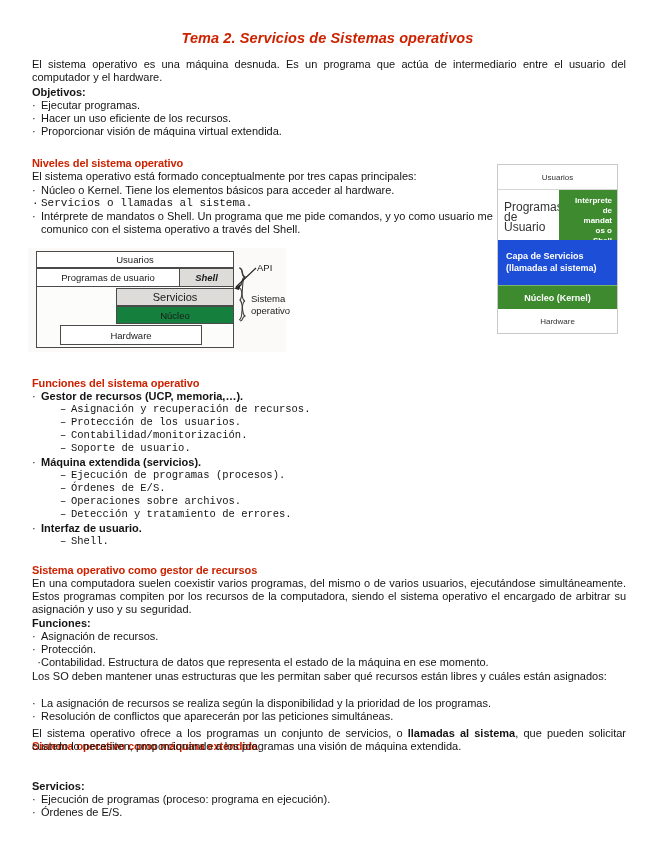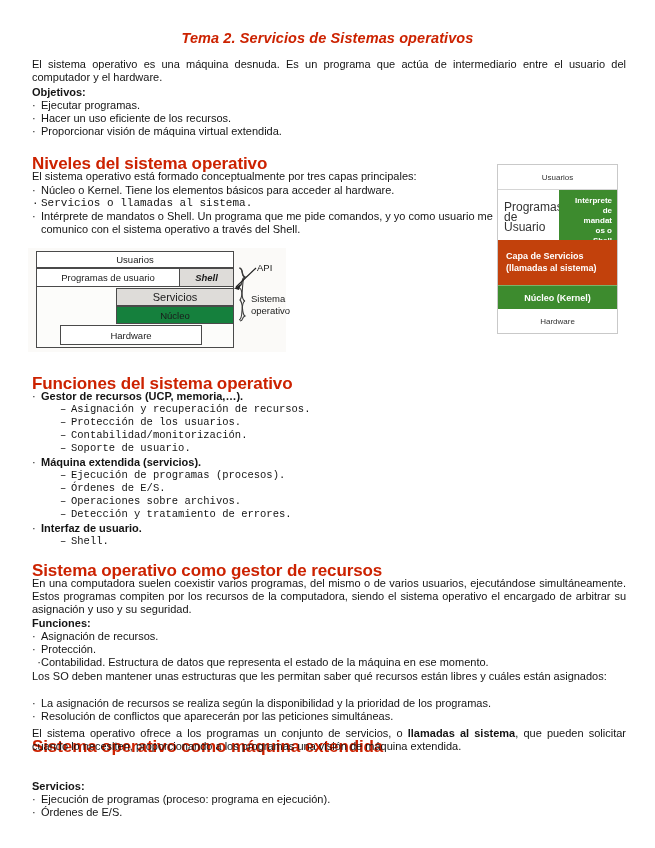--- a/index.html
+++ b/index.html
@@ -38,21 +38,21 @@
   
   .para {
     position: absolute;
     font-size: 11px;
     line-height: 13.2px;
     color: #141414;
   }
   .para.just { text-align: justify; }
   .hd {
     position: absolute;
-    font-size: 17px;
+    font-size: 11px;
     font-weight: bold;
     color: #cc2200;
     line-height: 13px;
     letter-spacing: -0.1px;
   }
   .bhd {
     position: absolute;
     font-size: 11px;
     font-weight: bold;
     color: #141414;
@@ -198,21 +198,21 @@
   .gr-shell {
     left: 61px; top: 25px; width: 58px; height: 50px;
     background: #3d8b2e; color: #ffffff;
     font-size: 8px; font-weight: bold;
     padding: 6px 5px 0 6px;
     line-height: 10px;
     text-align: right;
   }
   .gr-capa {
     left: 0; top: 75px; width: 119px; height: 45px;
-    background: #c2410c; color: #ffffff;
+    background: #1d4ed8; color: #ffffff;
     font-size: 9px; font-weight: bold;
     display: flex; flex-direction: column;
     align-items: flex-start; justify-content: center;
     padding-left: 8px;
     line-height: 11.5px;
   }
   .gr-nucleo {
     left: 0; top: 120px; width: 119px; height: 24px;
     background: #3d8b2e; color: #ffffff;
     font-size: 9px; font-weight: bold;

